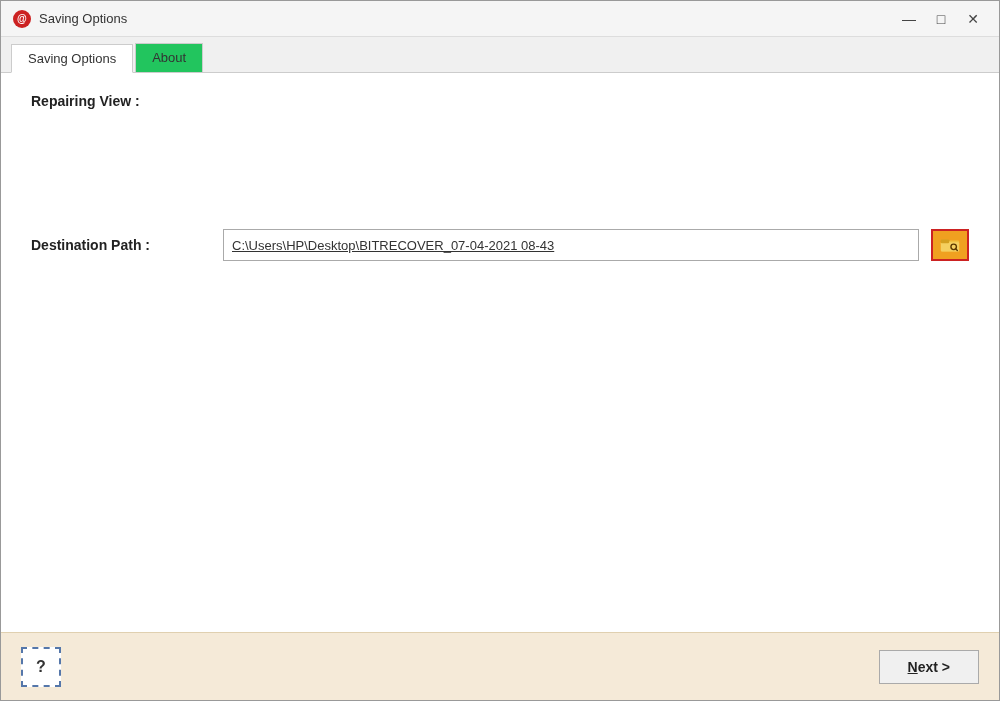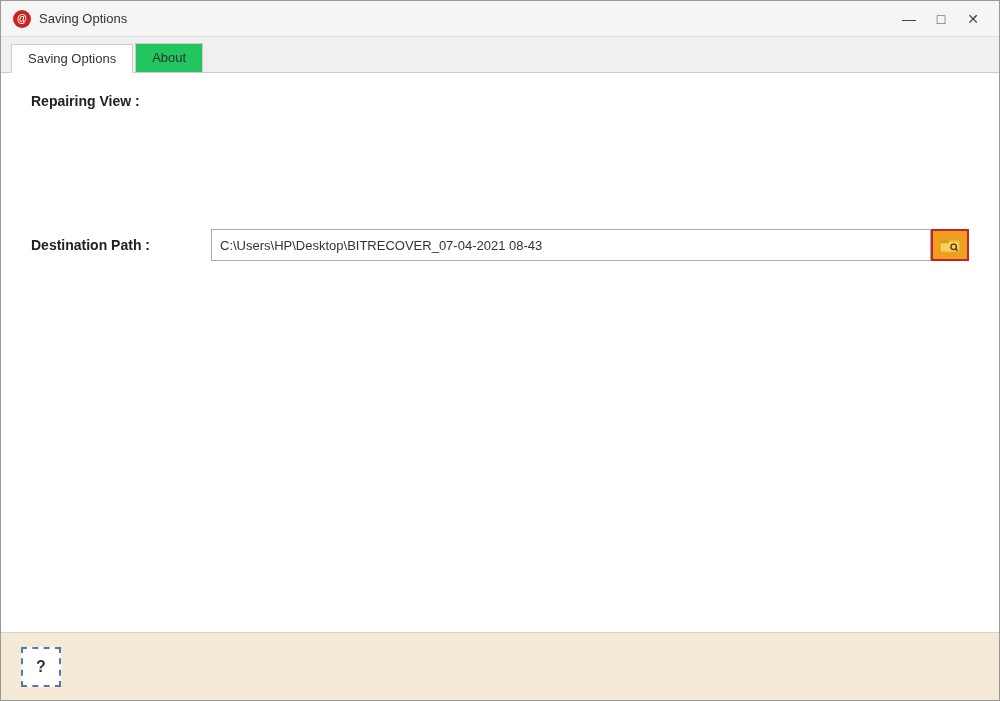--- a/index.html
+++ b/index.html
@@ -120,38 +120,40 @@
       font-size: 14px;
       font-weight: 600;
       color: #222;
       margin-bottom: 10px;
     }
 
     .destination-path-section {
       display: flex;
       align-items: center;
       margin-top: 120px;
+      gap: 12px;
     }
 
     .destination-label {
       font-size: 14px;
       font-weight: 600;
       color: #222;
       white-space: nowrap;
       min-width: 180px;
     }
 
     .path-input {
       flex: 1;
       height: 32px;
       border: 1px solid #aaa;
       padding: 4px 8px;
       font-size: 13px;
       color: #333;
       background: white;
+      text-decoration: underline;
     }
 
     .browse-button {
       width: 38px;
       height: 32px;
       background: #f0a020;
       border: 2px solid #cc2222;
       cursor: pointer;
       display: flex;
       align-items: center;
@@ -250,14 +252,17 @@
           <rect x="2" y="6" width="9" height="4" rx="1" fill="#d4a020"></rect>
           <circle cx="16" cy="14" r="3" fill="none" stroke="#5c3800" stroke-width="1.5"></circle>
           <line x1="18.2" y1="16.2" x2="20" y2="18" stroke="#5c3800" stroke-width="1.5" stroke-linecap="round"></line>
         </svg>
       </button>
     </div>
   </div>
 
   <div class="footer-bar">
     <button class="help-button">?</button>
+    <button class="next-button">
+      <span><u>N</u>ext &gt;</span>
+    </button>
   </div>
 </div>
 
 </body></html>

